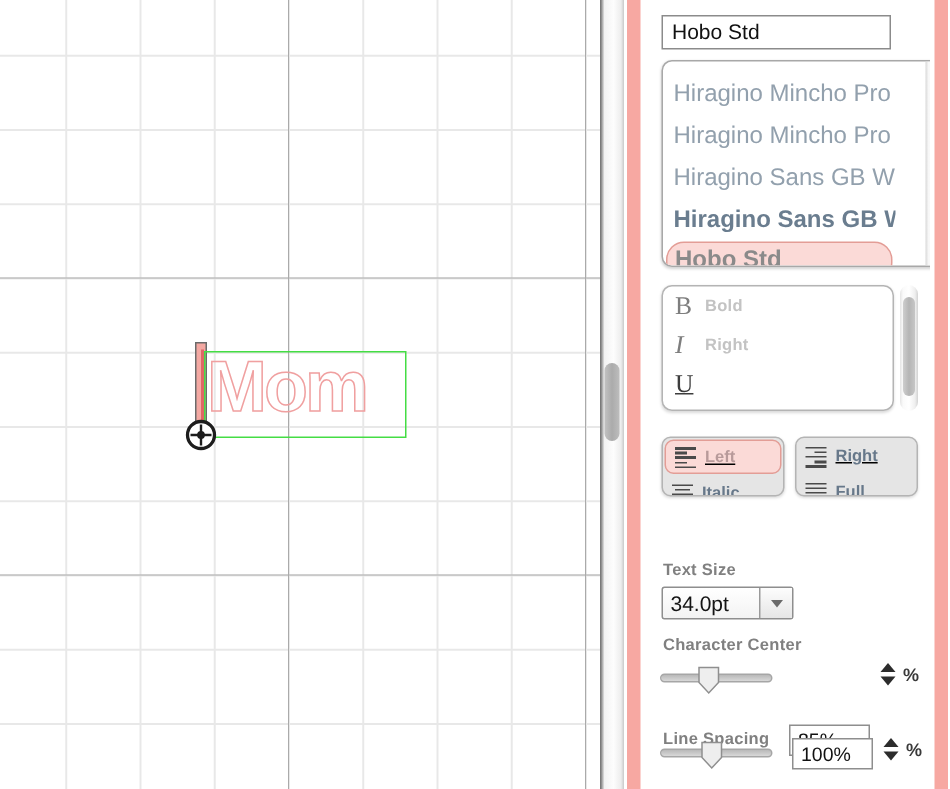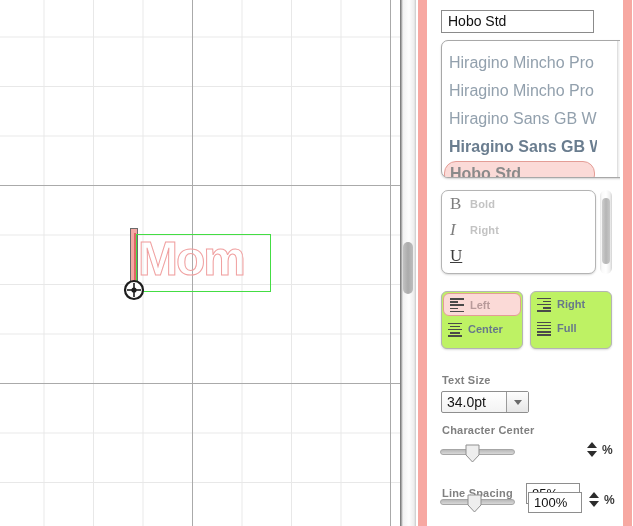--- a/index.html
+++ b/index.html
@@ -293,27 +293,28 @@
     height: 66px;
     border-radius: 4px;
     background: linear-gradient(to right, #cecece, #b5b5b5 50%, #c6c6c6);
   }
 
   
   .align-group {
     position: absolute;
     top: 291px;
     width: 82px;
-    height: 58px;
-    background: #bef264;
+    height: 40px;
+    background: #e5e5e5;
     border: 1px solid #b4b4b4;
     border-radius: 6px;
     box-sizing: border-box;
     box-shadow: 0 1px 2px rgba(0,0,0,0.15);
     overflow: hidden;
+    text-decoration: underline;
   }
   #align-group-left { left: 11px; }
   #align-group-right { left: 100px; }
   .align-btn {
     position: relative;
     height: 24px;
     display: flex;
     align-items: center;
     padding-left: 6px;
     box-sizing: border-box;
@@ -538,21 +539,21 @@
         <span class="align-label selected-label">Left</span>
       </div>
       <div class="align-btn">
         <span class="align-icon">
           <i style="width:100%"></i>
             <i style="width:70%;margin-left:15%"></i>
             <i style="width:100%"></i>
             <i style="width:70%;margin-left:15%"></i>
             <i style="width:100%"></i>
         </span>
-        <span class="align-label">Center</span>
+        <span class="align-label">Italic</span>
       </div>
     </div>
 
     <div class="align-group" id="align-group-right">
       <div class="align-btn">
         <span class="align-icon">
           <i style="width:100%"></i>
             <i style="width:60%;margin-left:40%"></i>
             <i style="width:100%"></i>
             <i style="width:60%;margin-left:40%"></i>

